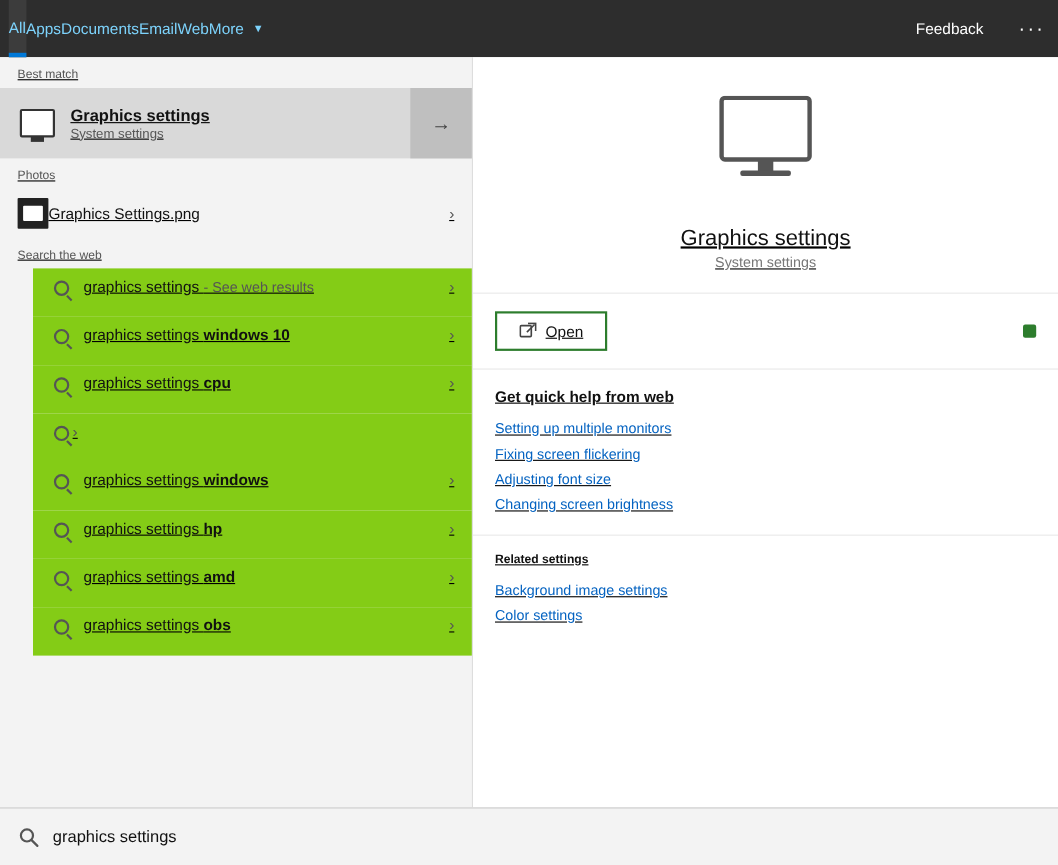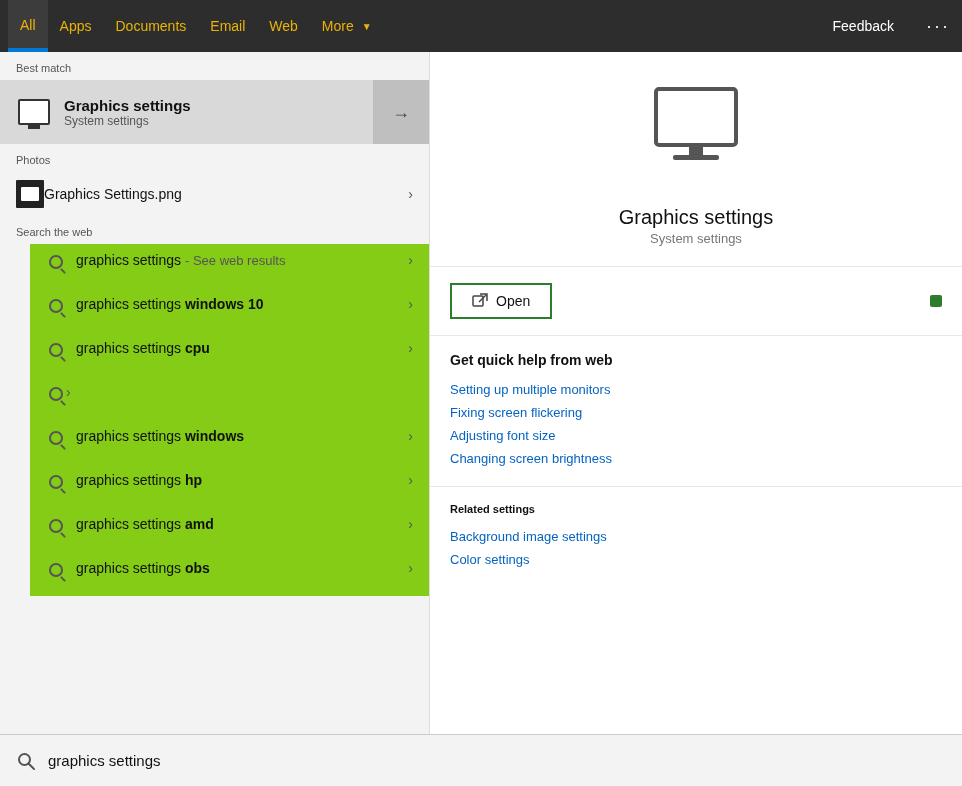--- a/index.html
+++ b/index.html
@@ -14,22 +14,22 @@
 
     
     .top-nav {
       background: #2d2d2d;
       height: 52px;
       display: flex;
       align-items: center;
       padding: 0 0 0 8px;
     }
     .nav-tab {
-      color: #eab308;
-      padding: 0 12px;
+      color: #7dd3fc;
+      padding: 0 0;
       height: 52px;
       display: flex;
       align-items: center;
       font-size: 14px;
       cursor: pointer;
       position: relative;
     }
     .nav-tab.active {
       background: #3c3c3c;
       border-bottom: 2px solid #0078d7;
@@ -70,20 +70,21 @@
       display: flex;
       align-items: center;
       cursor: pointer;
       letter-spacing: 2px;
     }
 
     
     .main {
       display: flex;
       height: calc(786px - 52px - 52px);
+      text-decoration: underline;
     }
 
     
     .left-panel {
       width: 430px;
       background: #f3f3f3;
       display: flex;
       flex-direction: column;
       border-right: 1px solid #ddd;
       overflow-y: auto;

